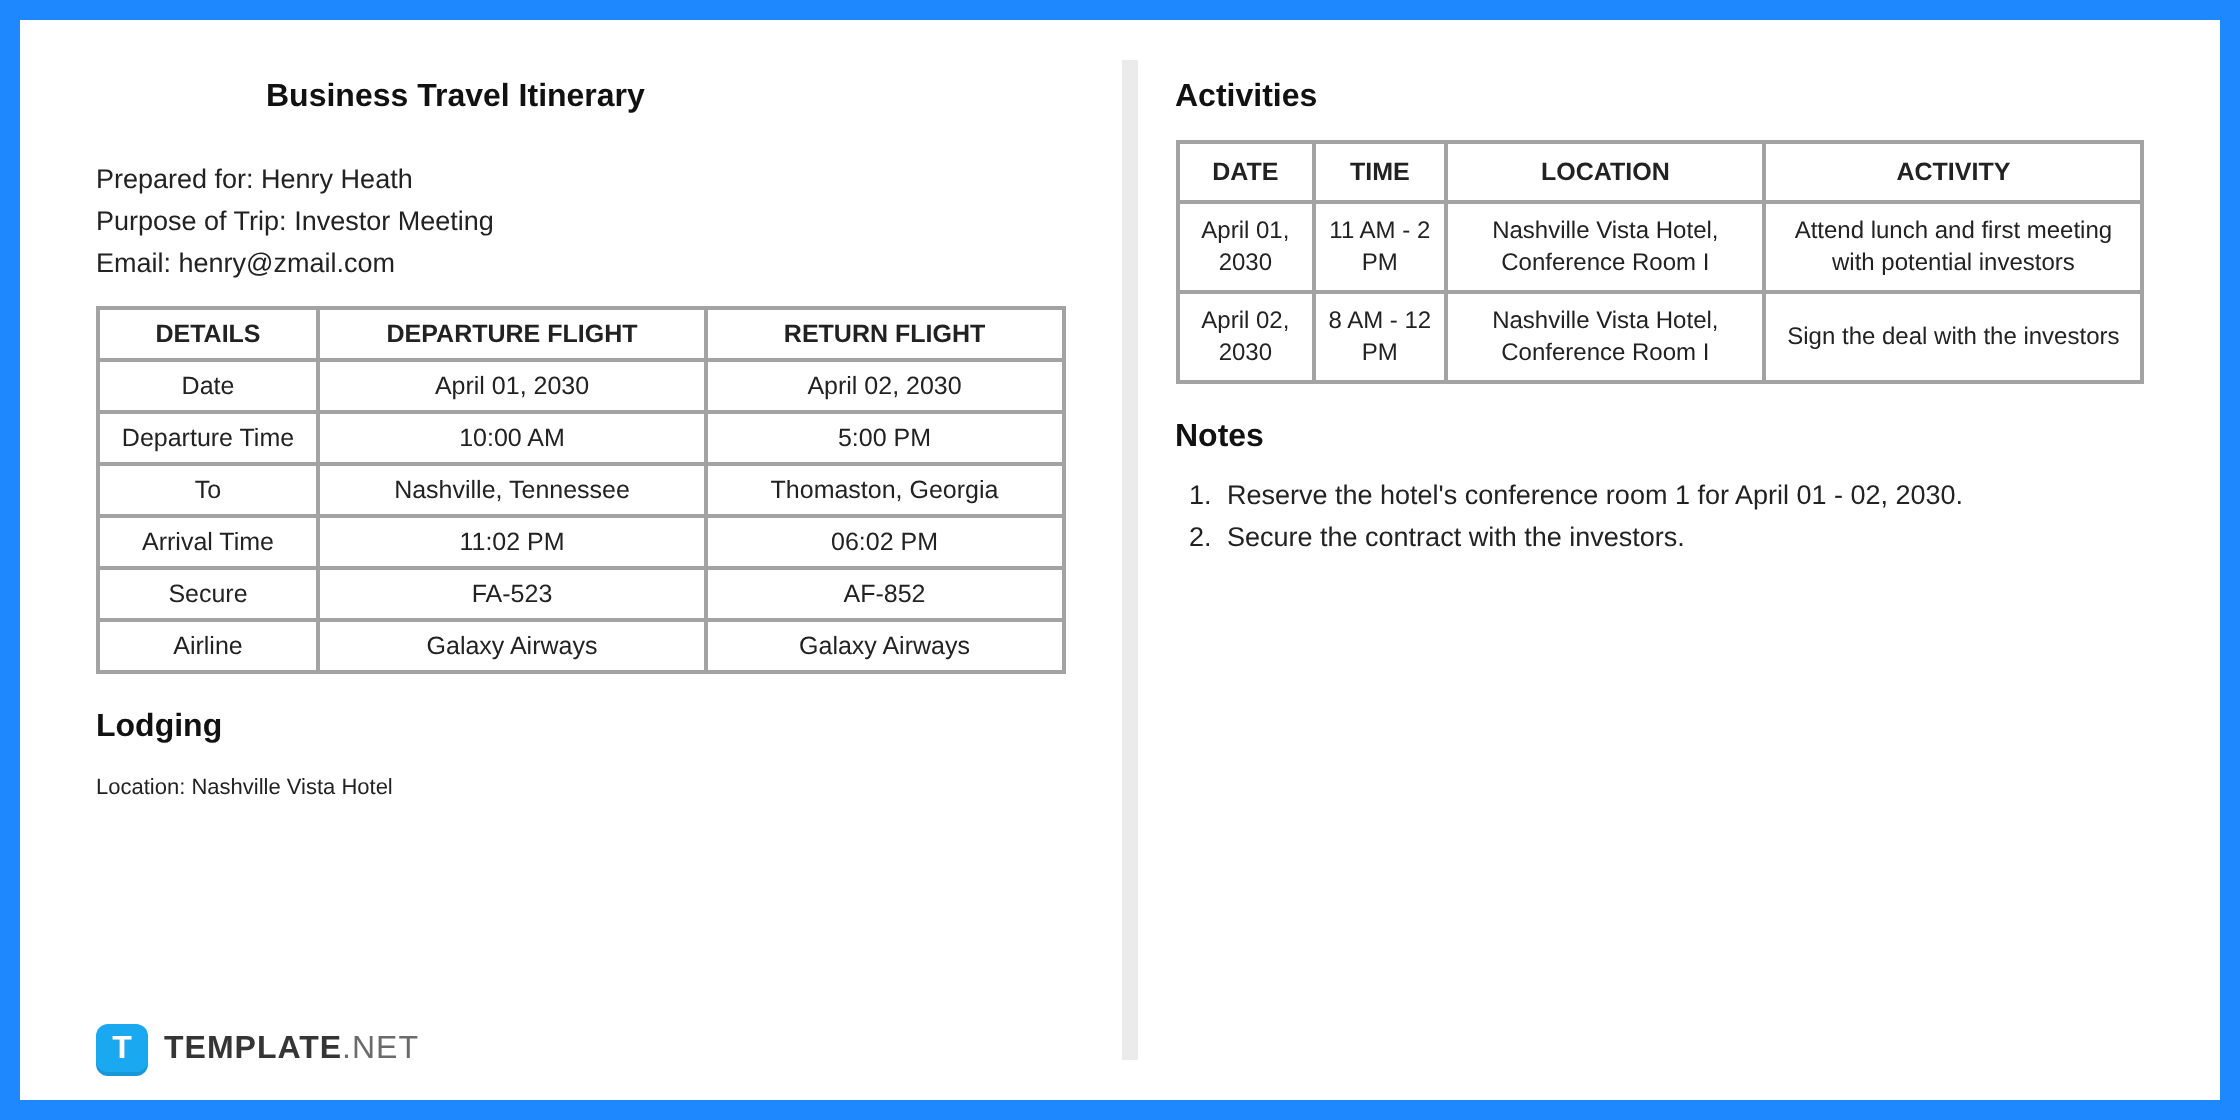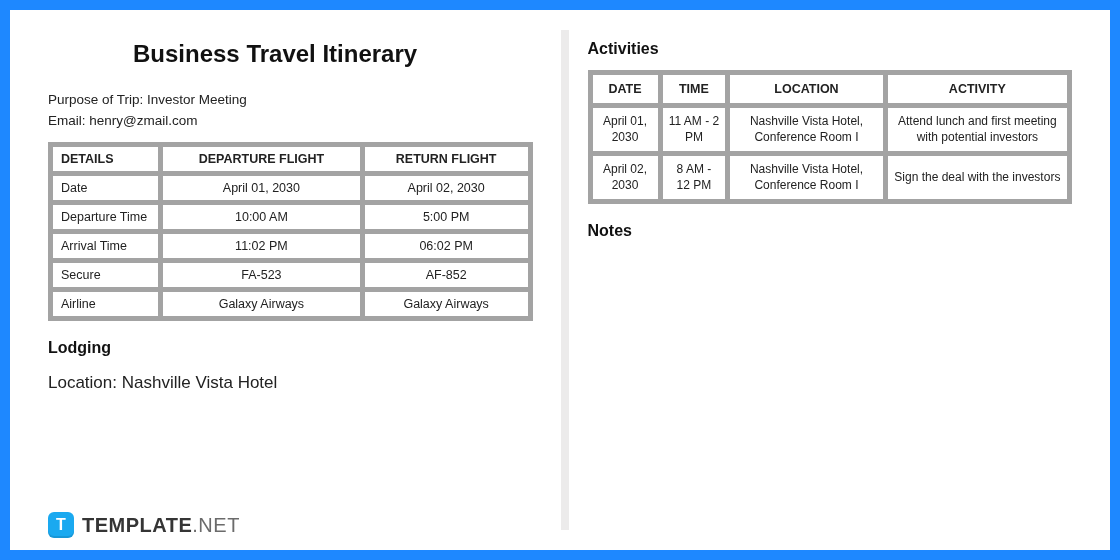--- a/index.html
+++ b/index.html
@@ -25,21 +25,21 @@
   }
   .col-left { padding-right: 28px; }
   .col-right { padding-left: 19px; }
   .divider {
     width: 8px;
     background: #ecebeb;
     margin-top: 20px;
     height: calc(100% - 40px);
   }
   h1 {
-    font-size: 24px;
+    font-size: 16px;
     font-weight: 700;
     margin: 10px 0 22px 85px;
     color: #111;
   }
   h2 {
     font-size: 16px;
     font-weight: 700;
     margin: 18px 0 12px 0;
     color: #111;
   }
@@ -48,36 +48,36 @@
     color: #222;
     line-height: 1.55;
   }
   .meta-block { margin-bottom: 10px; }
   table {
     border-collapse: collapse;
     width: 100%;
     font-size: 12.5px;
   }
   th, td {
-    border: 5px solid #a3a3a3;
+    border: 2px solid #a3a3a3;
     padding: 5px 8px;
     text-align: center;
     color: #222;
   }
   th {
     font-weight: 700;
     background: #fff;
   }
   .flight-table td:first-child,
   .flight-table th:first-child {
-    text-align: left;
+    text-align: center;
     width: 110px;
   }
   .lodging-line {
-    font-size: 17px;
+    font-size: 11px;
     line-height: 1.7;
     color: #222;
   }
   .activities-table th { padding: 7px 6px; }
   .activities-table td { padding: 6px 6px; font-size: 12px; line-height: 1.3; }
   ol.notes {
     padding-left: 22px;
     font-size: 13.5px;
     color: #222;
   }
@@ -97,35 +97,38 @@
     border-radius: 6px;
     display: flex;
     align-items: center;
     justify-content: center;
     color: #fff;
     font-weight: 900;
     font-size: 16px;
     box-shadow: inset 0 -2px 0 rgba(0,0,0,0.1);
   }
   .wm-text {
-    font-size: 20px;
+    font-size: 16px;
     font-weight: 800;
     letter-spacing: 0.5px;
     color: #353535;
   }
   .wm-text .light { font-weight: 400; color: #6b6b6b; }
 </style>
 </head>
 <body>
 
 <div class="page">
   <div class="col col-left">
     <h1>Business Travel Itinerary</h1>
 
     <div class="meta-block">
+      <div class="meta-line">
+        <span>Prepared for: </span><span>Henry Heath</span>
+      </div>
       <div class="meta-line">
         <span>Purpose of Trip: </span><span>Investor Meeting</span>
       </div>
       <div class="meta-line">
         <span>Email: </span><span>henry@zmail.com</span>
       </div>
     </div>
 
     <table class="flight-table">
       <thead>
@@ -138,20 +141,25 @@
       <tbody id="flight-body">
           <tr>
             <td>Date</td>
             <td>April 01, 2030</td>
             <td>April 02, 2030</td>
           </tr>
           <tr>
             <td>Departure Time</td>
             <td>10:00 AM</td>
             <td>5:00 PM</td>
+          </tr>
+          <tr>
+            <td>To</td>
+            <td>Nashville, Tennessee</td>
+            <td>Thomaston, Georgia</td>
           </tr>
           <tr>
             <td>Arrival Time</td>
             <td>11:02 PM</td>
             <td>06:02 PM</td>
           </tr>
           <tr>
             <td>Secure</td>
             <td>FA-523</td>
             <td>AF-852</td>
@@ -200,14 +208,18 @@
           <tr>
             <td>April 02, 2030</td>
             <td>8 AM - 12 PM</td>
             <td>Nashville Vista Hotel, Conference Room I</td>
             <td>Sign the deal with the investors</td>
           </tr>
         </tbody>
     </table>
 
     <h2>Notes</h2>
+    <ol class="notes" id="notes-list">
+        <li>Reserve the hotel's conference room 1 for April 01 - 02, 2030.</li>
+        <li>Secure the contract with the investors.</li>
+      </ol>
   </div>
 </div>
 
 </body></html>

